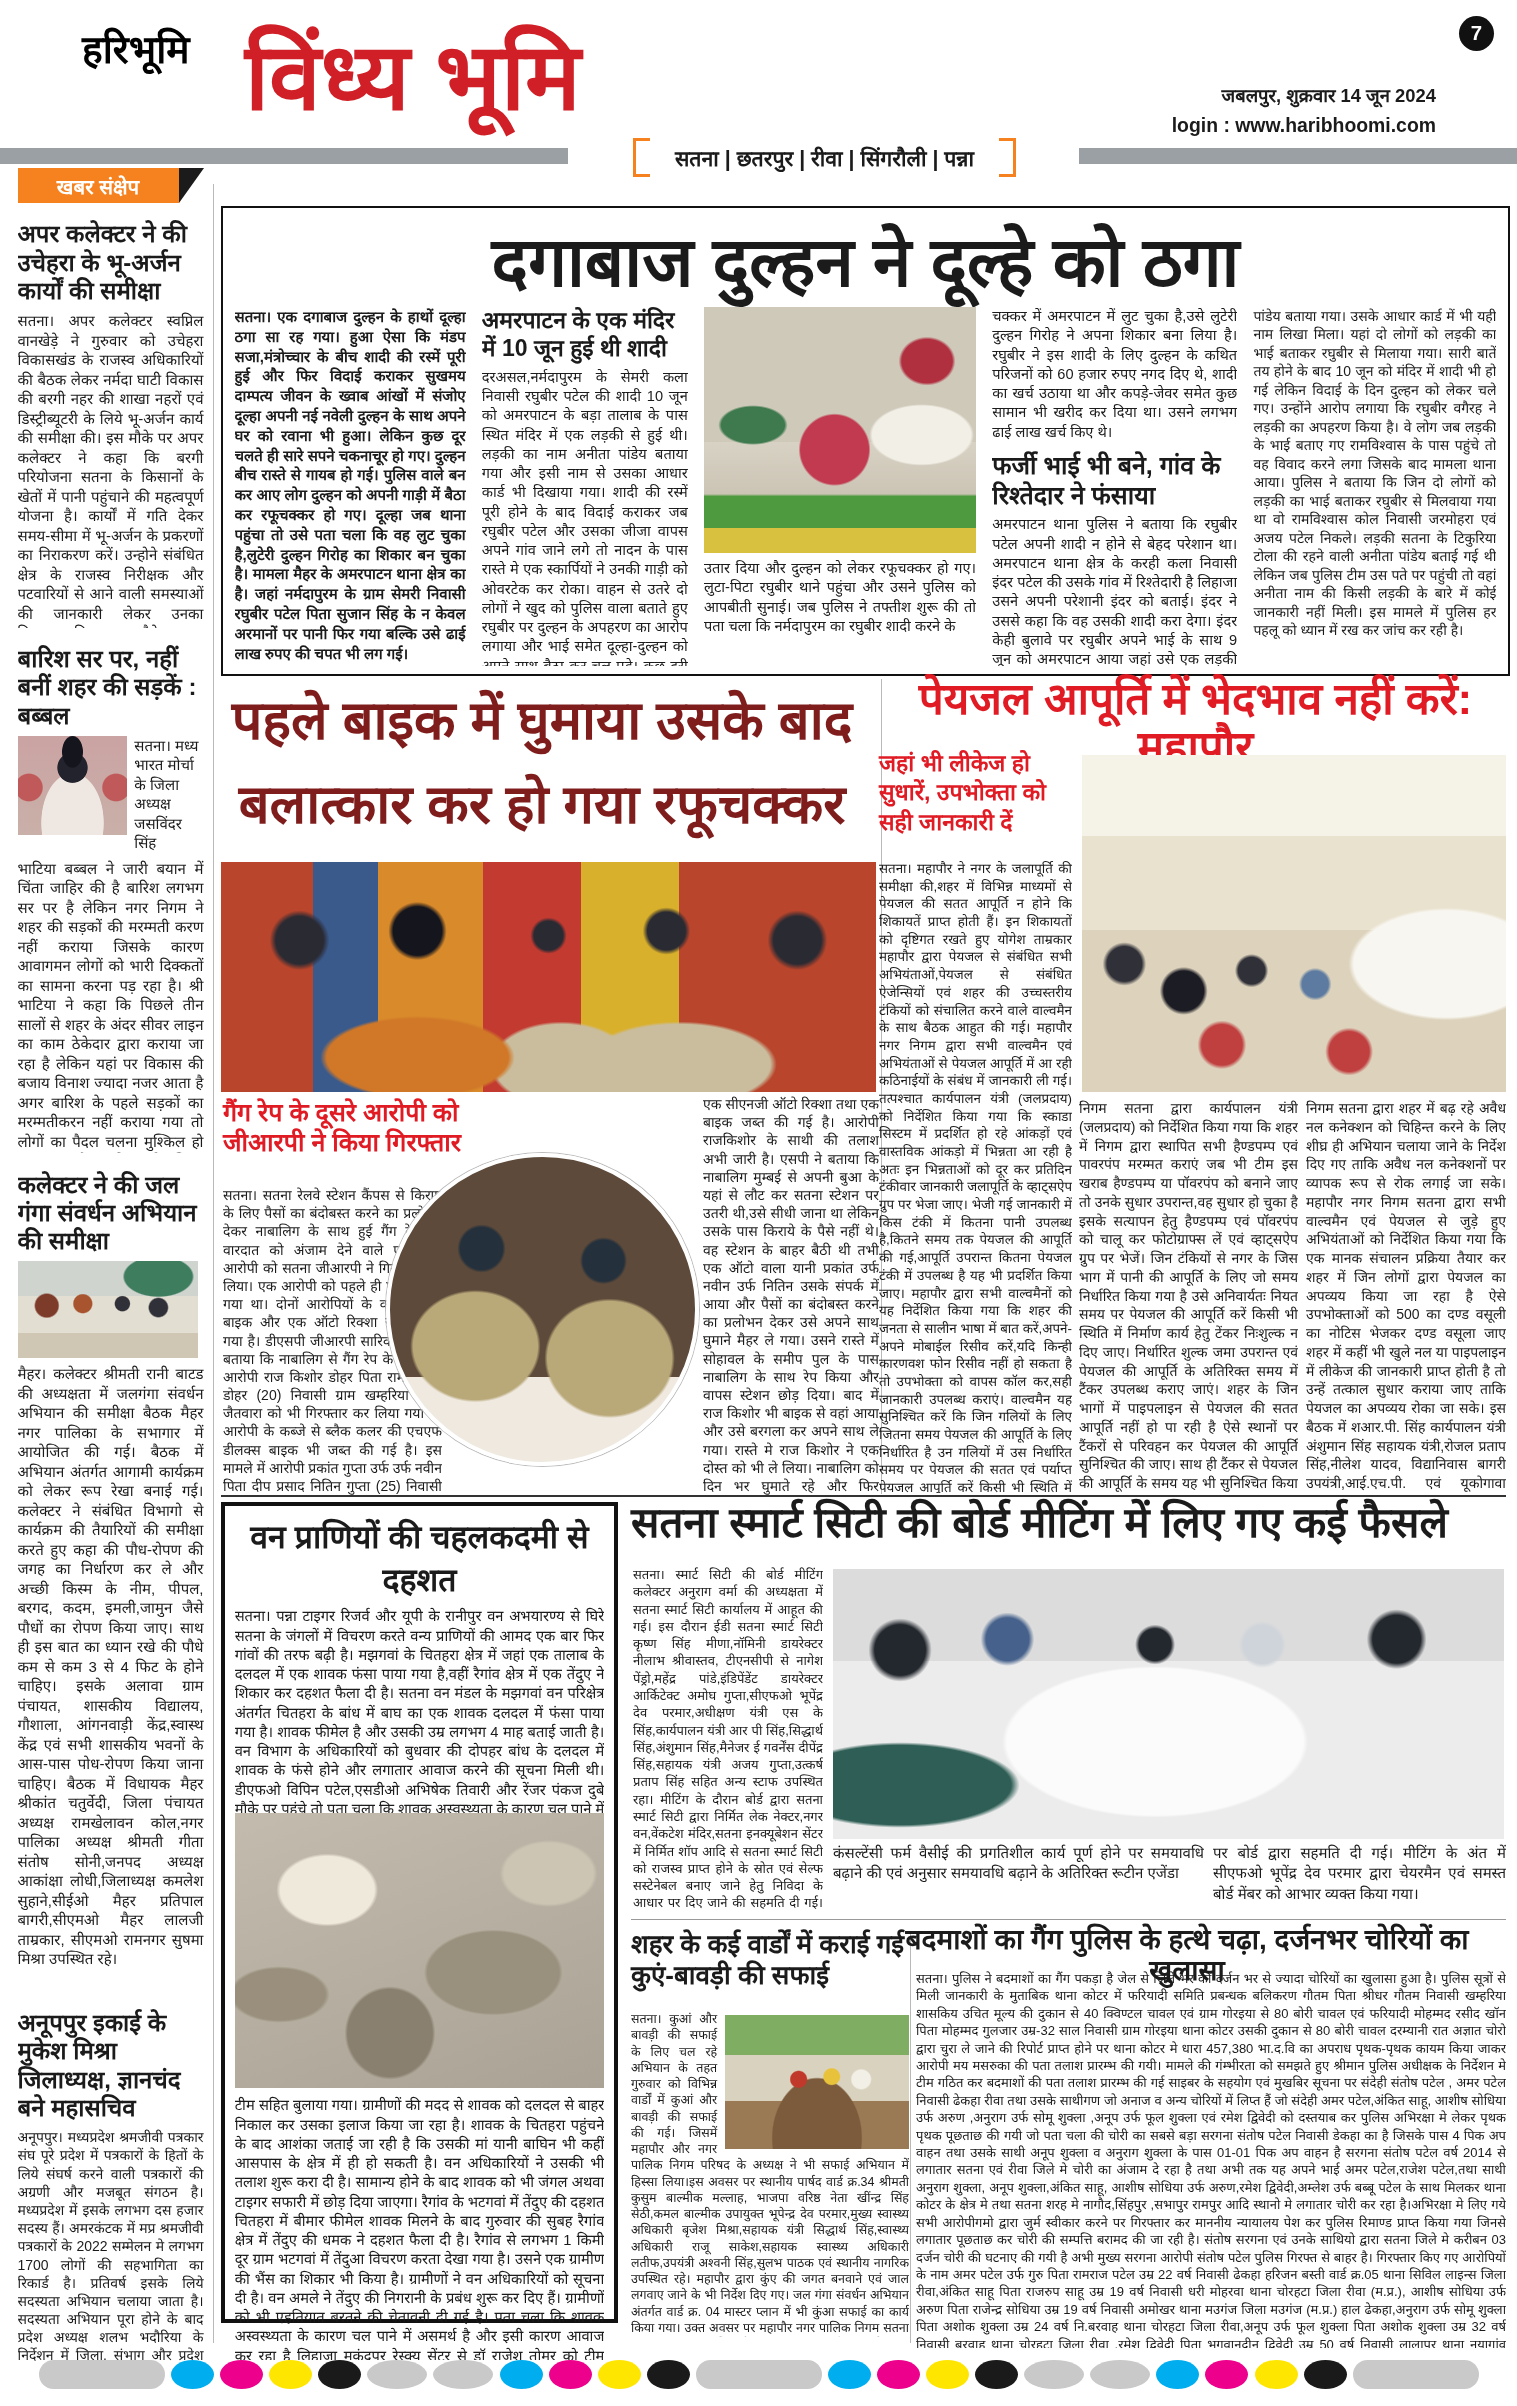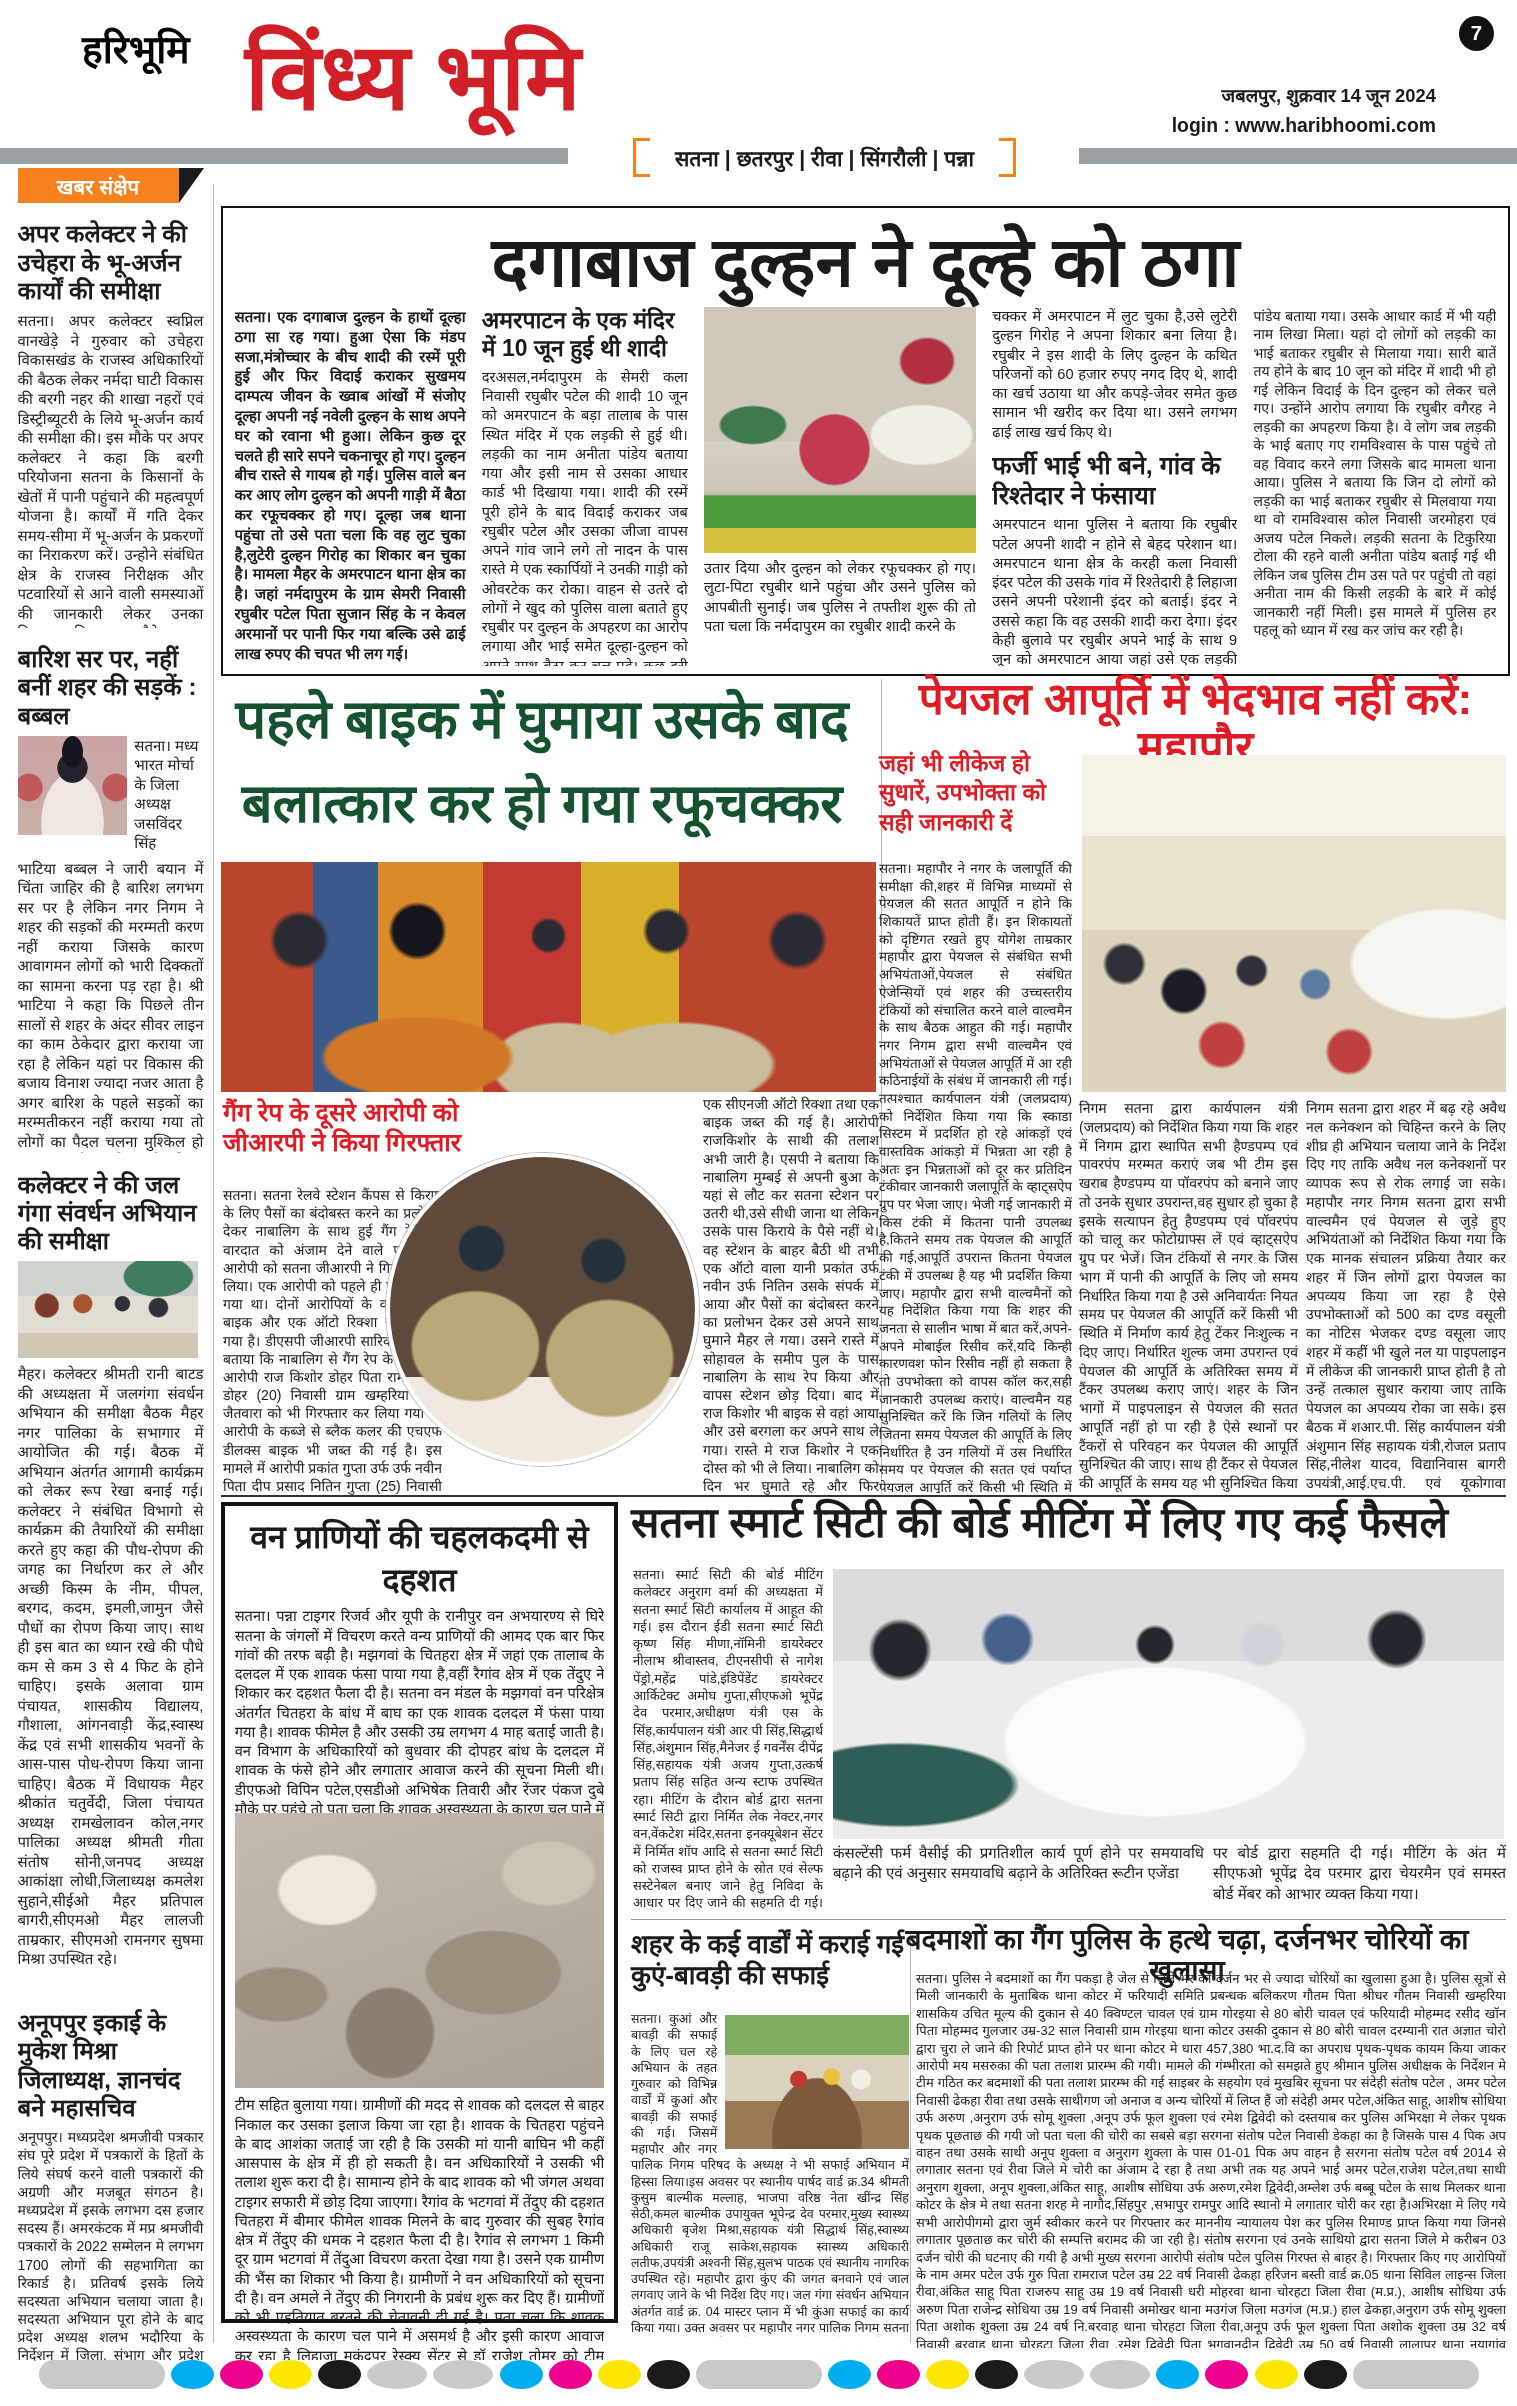--- a/index.html
+++ b/index.html
@@ -1,21 +1,21 @@
 <!DOCTYPE html>
 <html><head>
 <meta charset="utf-8">
 <style>
   html,body{margin:0;padding:0;background:#e9e9e9;}
   .page{position:relative;width:1518px;height:2407px;background:#ffffff;margin:0 auto;
         font-family:"Liberation Sans","DejaVu Sans",sans-serif;color:#1b1b1b;overflow:hidden;}
   .abs{position:absolute;}
   .just{text-align:justify;}
   .hide{overflow:hidden;}
-  .hd{font-weight:800;color:#14532d;font-family:Liberation Serif, serif;}
+  .hd{font-weight:800;color:#7f1d1d;}
   
   .logo{left:82px;top:21.3px;font-size:39px;font-weight:800;color:#000000;}
   .masthead{left:245px;top:29px;font-size:93px;font-weight:800;color:#d01f26;line-height:1.05;}
   .pgcircle{left:1459px;top:15.5px;width:35px;height:35px;border-radius:50%;background:#111;
             color:#fff;font-size:20.4px;font-weight:700;display:flex;align-items:center;justify-content:center;}
   .dateline{right:82px;top:82px;font-size:18.4px;font-weight:700;text-align:right;}
   .login{right:82px;top:114px;font-size:19.4px;font-weight:700;text-align:right;}
   .graybar{top:148px;height:15.5px;background:#9aa0a3;}
   .gb-l{left:0;width:568px;} .gb-r{left:1079px;width:439px;}
   .cities{left:582px;top:138px;width:485px;height:39px;display:flex;align-items:center;justify-content:center;

